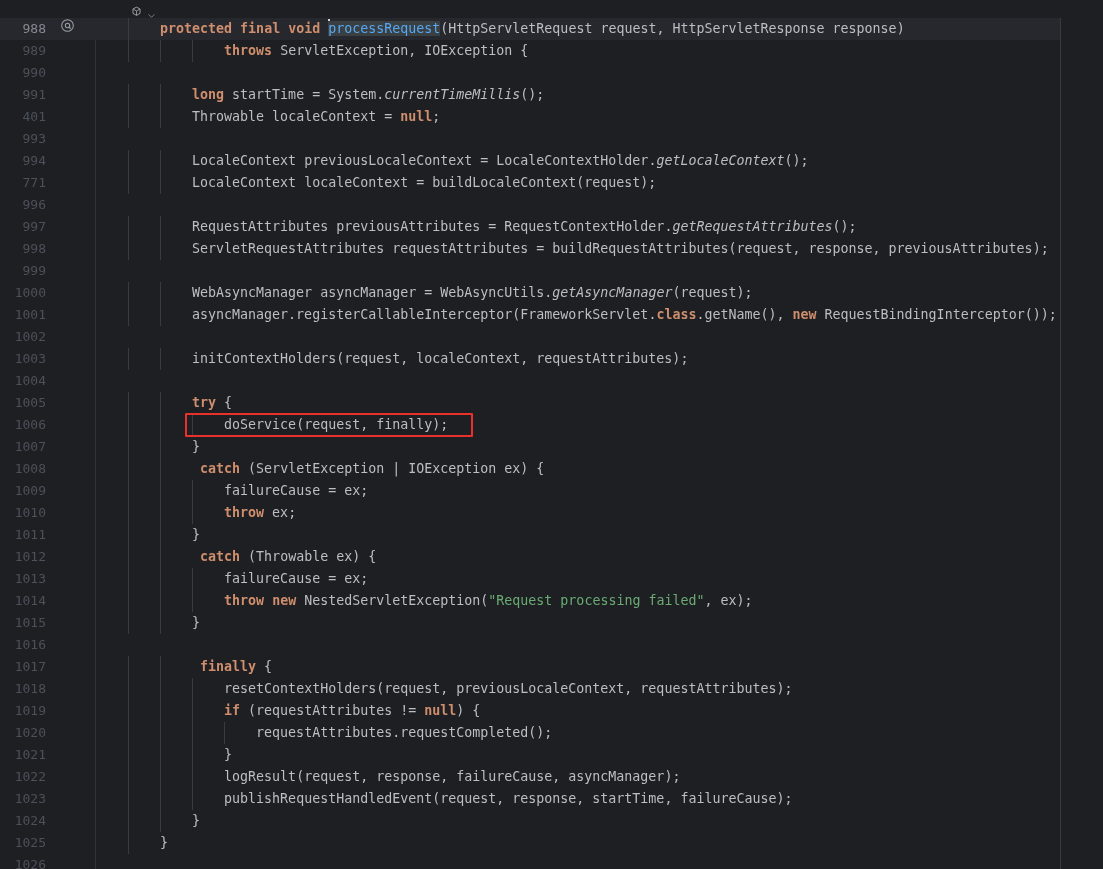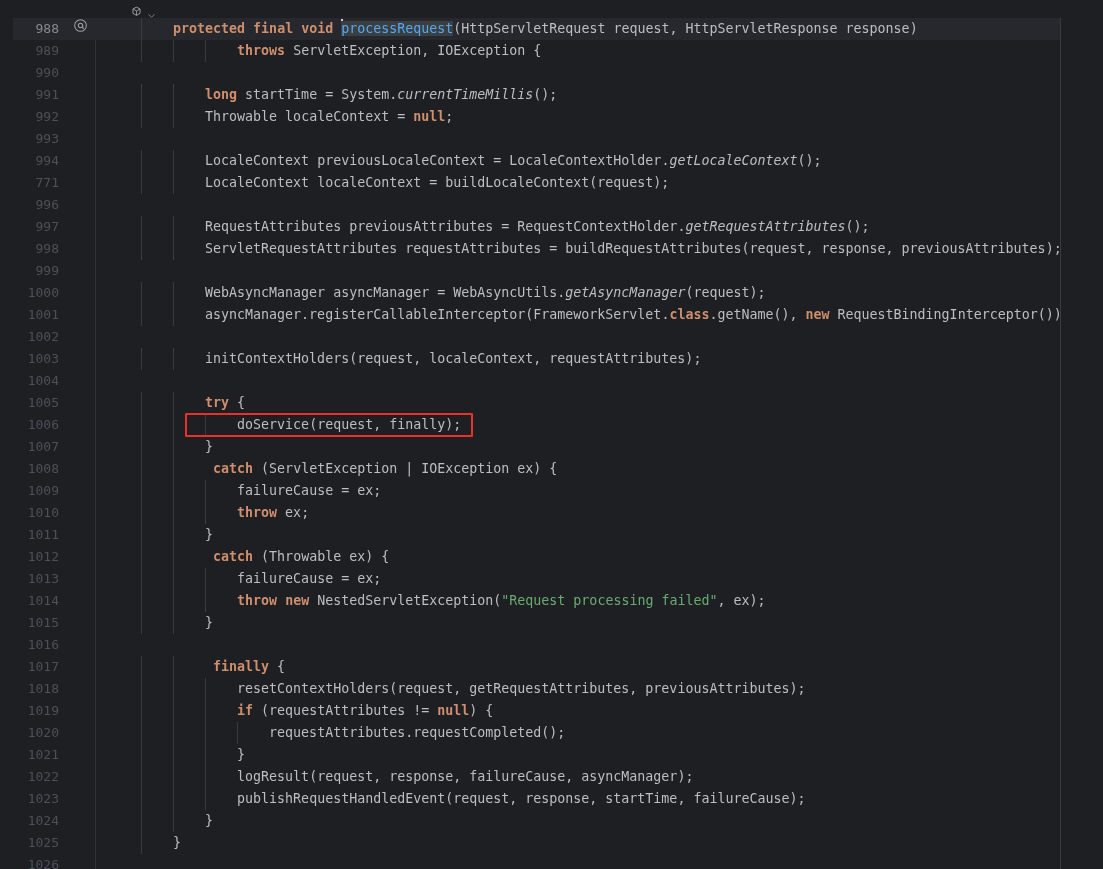--- a/index.html
+++ b/index.html
@@ -77,21 +77,20 @@
     left: 0; top: 0;
     width: 1103px;
   }
 
   .row {
     position: relative;
     height: 22px;
     line-height: 22px;
     white-space: pre;
     font-size: 13.3px;
-    margin-left: 13px;
   }
   .row.current {
     background: #26282e;
   }
   .row .hl-bg {
     position: absolute;
     left: 0; top: 0;
     width: 1060px; height: 22px;
     background: #26282e;
     pointer-events: none;
@@ -194,21 +193,21 @@
     <div class="gutter-sep"></div>
     <div class="rows" id="rows">
         <div class="row current"><div class="hl-bg"></div><span class="lnum">988</span><span class="gmark"><svg viewBox="0 0 16 16" width="15" height="15" aria-hidden="true">
               <circle cx="8" cy="8" r="6.2" fill="none" stroke="#9aa0a6" stroke-width="1.1"></circle>
               <circle cx="8" cy="8" r="2.3" fill="none" stroke="#9aa0a6" stroke-width="1.1"></circle>
               <path d="M10.3 8 L10.3 10.1 Q10.3 11.3 11.4 10.9" fill="none" stroke="#9aa0a6" stroke-width="1.1" stroke-linecap="round"></path>
             </svg></span><div class="guide" style="left: 128px;"></div><span class="code"><span class="punc">    </span><span class="kw">protected</span><span class="punc"> </span><span class="kw">final</span><span class="punc"> </span><span class="kw">void</span><span class="punc"> </span><span class="caret"></span><span class="ident-hl">processRequest</span><span class="punc">(</span><span class="type">HttpServletRequest</span><span class="punc"> request, </span><span class="type">HttpServletResponse</span><span class="punc"> response)</span></span></div>
         <div class="row"><span class="lnum">989</span><div class="guide" style="left: 160px;"></div><div class="guide" style="left: 192px;"></div><div class="guide" style="left: 128px;"></div><span class="code"><span class="punc">            </span><span class="kw">throws</span><span class="punc"> </span><span class="type">ServletException</span><span class="punc">, </span><span class="type">IOException</span><span class="punc"> {</span></span></div>
         <div class="row"><span class="lnum">990</span><span class="code"></span></div>
         <div class="row"><span class="lnum">991</span><div class="guide" style="left: 160px;"></div><div class="guide" style="left: 128px;"></div><span class="code"><span class="punc">        </span><span class="kw">long</span><span class="punc"> startTime = </span><span class="type">System</span><span class="punc">.</span><span class="stat">currentTimeMillis</span><span class="punc">();</span></span></div>
-        <div class="row"><span class="lnum">992</span><div class="guide" style="left: 160px;"></div><div class="guide" style="left: 128px;"></div><span class="code"><span class="punc">        </span><span class="type">Throwable</span><span class="punc"> localeContext = </span><span class="kw">null</span><span class="punc">;</span></span></div>
+        <div class="row"><span class="lnum">401</span><div class="guide" style="left: 160px;"></div><div class="guide" style="left: 128px;"></div><span class="code"><span class="punc">        </span><span class="type">Throwable</span><span class="punc"> localeContext = </span><span class="kw">null</span><span class="punc">;</span></span></div>
         <div class="row"><span class="lnum">993</span><span class="code"></span></div>
         <div class="row"><span class="lnum">994</span><div class="guide" style="left: 160px;"></div><div class="guide" style="left: 128px;"></div><span class="code"><span class="punc">        </span><span class="type">LocaleContext</span><span class="punc"> previousLocaleContext = </span><span class="type">LocaleContextHolder</span><span class="punc">.</span><span class="stat">getLocaleContext</span><span class="punc">();</span></span></div>
         <div class="row"><span class="lnum">771</span><div class="guide" style="left: 160px;"></div><div class="guide" style="left: 128px;"></div><span class="code"><span class="punc">        </span><span class="type">LocaleContext</span><span class="punc"> localeContext = buildLocaleContext(request);</span></span></div>
         <div class="row"><span class="lnum">996</span><span class="code"></span></div>
         <div class="row"><span class="lnum">997</span><div class="guide" style="left: 160px;"></div><div class="guide" style="left: 128px;"></div><span class="code"><span class="punc">        </span><span class="type">RequestAttributes</span><span class="punc"> previousAttributes = </span><span class="type">RequestContextHolder</span><span class="punc">.</span><span class="stat">getRequestAttributes</span><span class="punc">();</span></span></div>
         <div class="row"><span class="lnum">998</span><div class="guide" style="left: 160px;"></div><div class="guide" style="left: 128px;"></div><span class="code"><span class="punc">        </span><span class="type">ServletRequestAttributes</span><span class="punc"> requestAttributes = buildRequestAttributes(request, response, previousAttributes);</span></span></div>
         <div class="row"><span class="lnum">999</span><span class="code"></span></div>
         <div class="row"><span class="lnum">1000</span><div class="guide" style="left: 160px;"></div><div class="guide" style="left: 128px;"></div><span class="code"><span class="punc">        </span><span class="type">WebAsyncManager</span><span class="punc"> asyncManager = </span><span class="type">WebAsyncUtils</span><span class="punc">.</span><span class="stat">getAsyncManager</span><span class="punc">(request);</span></span></div>
         <div class="row"><span class="lnum">1001</span><div class="guide" style="left: 160px;"></div><div class="guide" style="left: 128px;"></div><span class="code"><span class="punc">        </span><span class="punc">asyncManager.registerCallableInterceptor(</span><span class="type">FrameworkServlet</span><span class="punc">.</span><span class="kw">class</span><span class="punc">.getName(), </span><span class="kw">new</span><span class="punc"> </span><span class="type">RequestBindingInterceptor</span><span class="punc">());</span></span></div>
         <div class="row"><span class="lnum">1002</span><span class="code"></span></div>
@@ -220,21 +219,21 @@
         <div class="row"><span class="lnum">1008</span><div class="guide" style="left: 160px;"></div><div class="guide" style="left: 128px;"></div><span class="code"><span class="punc">         </span><span class="kw">catch</span><span class="punc"> (</span><span class="type">ServletException</span><span class="punc"> | </span><span class="type">IOException</span><span class="punc"> ex) {</span></span></div>
         <div class="row"><span class="lnum">1009</span><div class="guide" style="left: 160px;"></div><div class="guide" style="left: 192px;"></div><div class="guide" style="left: 128px;"></div><span class="code"><span class="punc">            </span><span class="punc">failureCause = ex;</span></span></div>
         <div class="row"><span class="lnum">1010</span><div class="guide" style="left: 160px;"></div><div class="guide" style="left: 192px;"></div><div class="guide" style="left: 128px;"></div><span class="code"><span class="punc">            </span><span class="kw">throw</span><span class="punc"> ex;</span></span></div>
         <div class="row"><span class="lnum">1011</span><div class="guide" style="left: 160px;"></div><div class="guide" style="left: 128px;"></div><span class="code"><span class="punc">        }</span></span></div>
         <div class="row"><span class="lnum">1012</span><div class="guide" style="left: 160px;"></div><div class="guide" style="left: 128px;"></div><span class="code"><span class="punc">         </span><span class="kw">catch</span><span class="punc"> (</span><span class="type">Throwable</span><span class="punc"> ex) {</span></span></div>
         <div class="row"><span class="lnum">1013</span><div class="guide" style="left: 160px;"></div><div class="guide" style="left: 192px;"></div><div class="guide" style="left: 128px;"></div><span class="code"><span class="punc">            </span><span class="punc">failureCause = ex;</span></span></div>
         <div class="row"><span class="lnum">1014</span><div class="guide" style="left: 160px;"></div><div class="guide" style="left: 192px;"></div><div class="guide" style="left: 128px;"></div><span class="code"><span class="punc">            </span><span class="kw">throw</span><span class="punc"> </span><span class="kw">new</span><span class="punc"> </span><span class="type">NestedServletException</span><span class="punc">(</span><span class="str">"Request processing failed"</span><span class="punc">, ex);</span></span></div>
         <div class="row"><span class="lnum">1015</span><div class="guide" style="left: 160px;"></div><div class="guide" style="left: 128px;"></div><span class="code"><span class="punc">        }</span></span></div>
         <div class="row"><span class="lnum">1016</span><span class="code"></span></div>
         <div class="row"><span class="lnum">1017</span><div class="guide" style="left: 160px;"></div><div class="guide" style="left: 128px;"></div><span class="code"><span class="punc">         </span><span class="kw">finally</span><span class="punc"> {</span></span></div>
-        <div class="row"><span class="lnum">1018</span><div class="guide" style="left: 160px;"></div><div class="guide" style="left: 192px;"></div><div class="guide" style="left: 128px;"></div><span class="code"><span class="punc">            </span><span class="punc">resetContextHolders(request, getRequestAttributes, previousAttributes);</span></span></div>
+        <div class="row"><span class="lnum">1018</span><div class="guide" style="left: 160px;"></div><div class="guide" style="left: 192px;"></div><div class="guide" style="left: 128px;"></div><span class="code"><span class="punc">            </span><span class="punc">resetContextHolders(request, previousLocaleContext, requestAttributes);</span></span></div>
         <div class="row"><span class="lnum">1019</span><div class="guide" style="left: 160px;"></div><div class="guide" style="left: 192px;"></div><div class="guide" style="left: 128px;"></div><span class="code"><span class="punc">            </span><span class="kw">if</span><span class="punc"> (requestAttributes != </span><span class="kw">null</span><span class="punc">) {</span></span></div>
         <div class="row"><span class="lnum">1020</span><div class="guide" style="left: 160px;"></div><div class="guide" style="left: 192px;"></div><div class="guide" style="left: 224px;"></div><div class="guide" style="left: 128px;"></div><span class="code"><span class="punc">                </span><span class="punc">requestAttributes.requestCompleted();</span></span></div>
         <div class="row"><span class="lnum">1021</span><div class="guide" style="left: 160px;"></div><div class="guide" style="left: 192px;"></div><div class="guide" style="left: 128px;"></div><span class="code"><span class="punc">            }</span></span></div>
         <div class="row"><span class="lnum">1022</span><div class="guide" style="left: 160px;"></div><div class="guide" style="left: 192px;"></div><div class="guide" style="left: 128px;"></div><span class="code"><span class="punc">            </span><span class="punc">logResult(request, response, failureCause, asyncManager);</span></span></div>
         <div class="row"><span class="lnum">1023</span><div class="guide" style="left: 160px;"></div><div class="guide" style="left: 192px;"></div><div class="guide" style="left: 128px;"></div><span class="code"><span class="punc">            </span><span class="punc">publishRequestHandledEvent(request, response, startTime, failureCause);</span></span></div>
         <div class="row"><span class="lnum">1024</span><div class="guide" style="left: 160px;"></div><div class="guide" style="left: 128px;"></div><span class="code"><span class="punc">        }</span></span></div>
         <div class="row"><span class="lnum">1025</span><div class="guide" style="left: 128px;"></div><span class="code"><span class="punc">    }</span></span></div>
         <div class="row"><span class="lnum">1026</span><span class="code"></span></div>
       </div>
     <div class="scroll-sep"></div>

